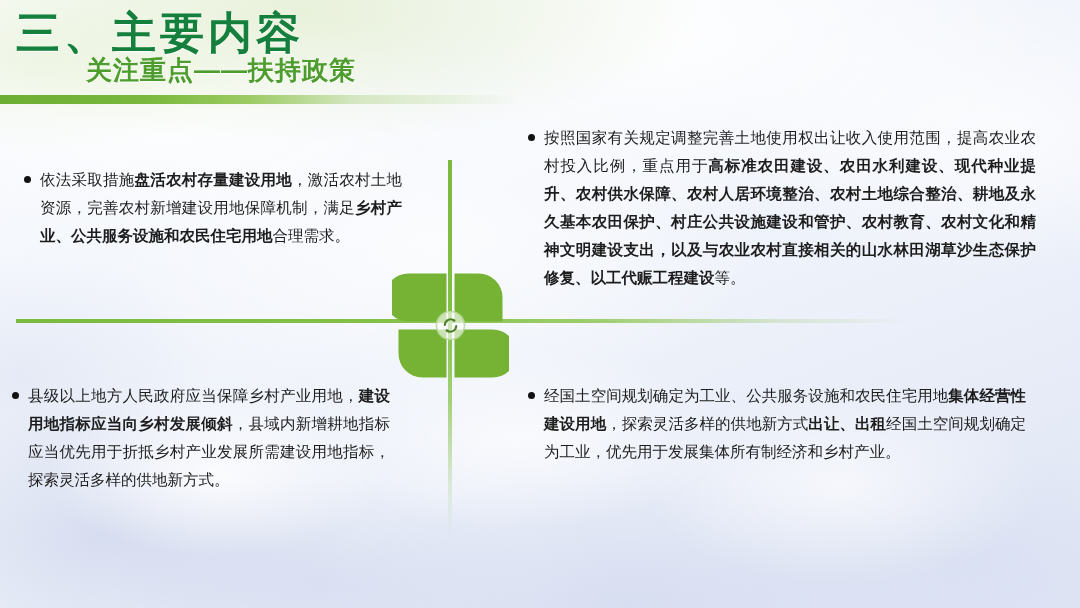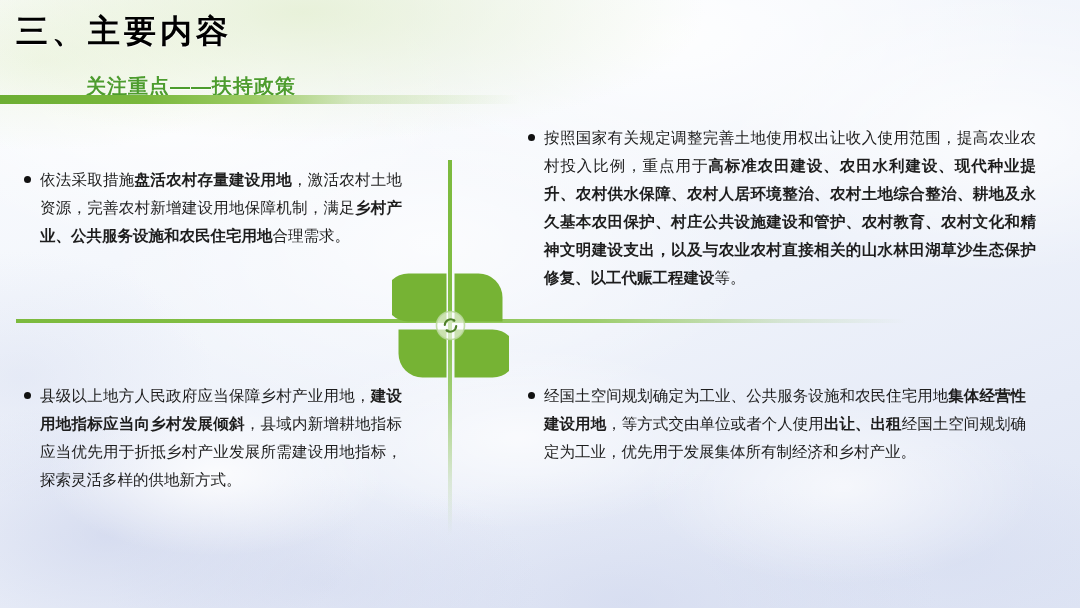--- a/index.html
+++ b/index.html
@@ -69,39 +69,38 @@
     position: absolute;
     left: 0;
     top: 0;
     width: 1080px;
     height: 105px;
     z-index: 6;
   }
   #main-title {
     position: absolute;
     left: 16px;
-    top: 10px;
-    font-size: 32px;
+    top: 4px;
+    font-size: 44px;
     font-weight: 700;
     letter-spacing: 4px;
-    color: #000000;
+    color: #15803d;
     white-space: nowrap;
     text-shadow: 0 1px 1px rgba(255,255,255,0.9);
   }
   #sub-title {
     position: absolute;
     left: 86px;
     top: 53px;
-    font-size: 20px;
+    font-size: 26px;
     font-weight: 700;
     letter-spacing: 1px;
     color: #4d9c2e;
     white-space: nowrap;
     text-shadow: 0 1px 1px rgba(255,255,255,0.85);
-    margin-top: 20px;
   }
   #header-rule {
     position: absolute;
     left: 0;
     top: 95px;
     width: 520px;
     height: 9px;
     background: linear-gradient(90deg,
       #6cae33 0%,
       #79b83c 28%,
@@ -174,21 +173,21 @@
     background: #111111;
   }
   .para .body {
     display: block;
     padding-left: 16px;
   }
   .para b { font-weight: 700; }
 
   #quad-tl { left: 24px;  top: 166px; width: 378px; }
   #quad-tr { left: 528px; top: 124px; width: 508px; }
-  #quad-bl { left: 24px;  top: 382px; width: 378px; }
+  #quad-bl { left: 12px;  top: 382px; width: 378px; }
   #quad-br { left: 528px; top: 382px; width: 498px; }
 </style>
 </head>
 <body>
 
 <div id="slide">
 
   <div class="bg-layer bg-base"></div>
   <div class="bg-layer bg-clouds-a"></div>
   <div class="bg-layer bg-clouds-b"></div>
@@ -244,17 +243,17 @@
   <div class="quad" id="quad-bl">
     <div class="para">
       <span class="bullet"></span>
       <span class="body"><span>县级以上地方人民政府应当保障乡村产业用地，</span><b>建设用地指标应当向乡村发展倾斜</b><span>，县域内新增耕地指标应当优先用于折抵乡村产业发展所需建设用地指标，探索灵活多样的供地新方式。</span></span>
     </div>
   </div>
 
   <div class="quad" id="quad-br">
     <div class="para">
       <span class="bullet"></span>
-      <span class="body"><span>经国土空间规划确定为工业、公共服务设施和农民住宅用地</span><b>集体经营性建设用地</b><span>，等方式交由单位或者个人使用</span><b>出让、出租</b><span>经国土空间规划确定为工业，优先用于发展集体所有制经济和乡村产业。</span></span>
+      <span class="body"><span>经国土空间规划确定为工业、公共服务设施和农民住宅用地</span><b>集体经营性建设用地</b><span>，探索灵活多样的供地新方式</span><b>出让、出租</b><span>经国土空间规划确定为工业，优先用于发展集体所有制经济和乡村产业。</span></span>
     </div>
   </div>
 
 </div>
 
 </body></html>

